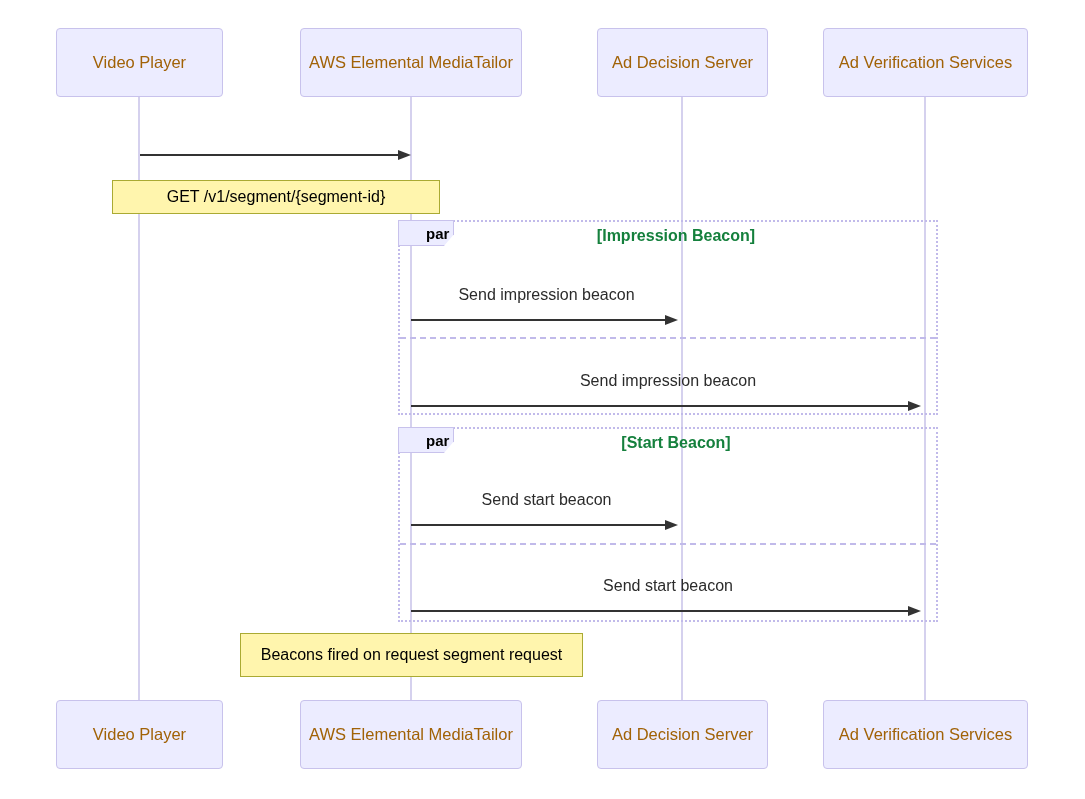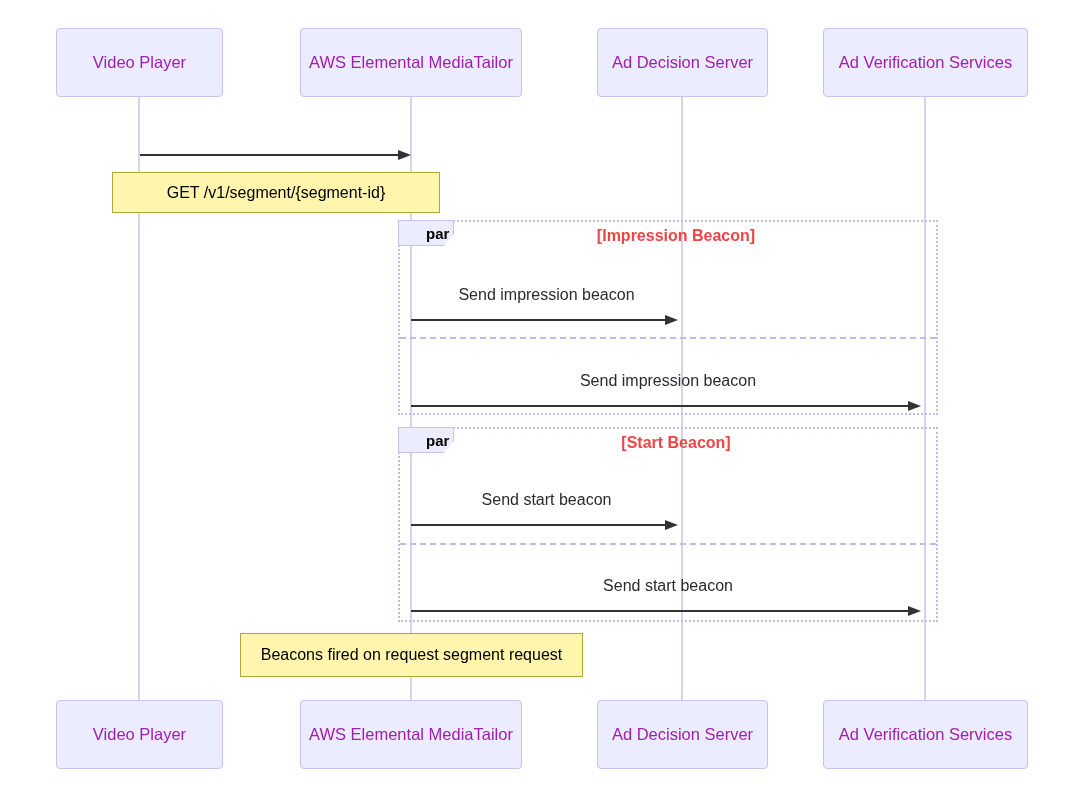--- a/index.html
+++ b/index.html
@@ -24,21 +24,21 @@
     position: absolute;
     height: 69px;
     background: #ECECFF;
     border: 1px solid #c8c2ec;
     border-radius: 4px;
     box-sizing: border-box;
     display: flex;
     align-items: center;
     justify-content: center;
     font-size: 16.5px;
-    color: #a21caf;
+    color: #a16207;
     white-space: nowrap;
   }
   .msg-label {
     position: absolute;
     text-align: center;
     font-size: 16px;
     color: #2b2b2b;
     white-space: nowrap;
   }
   .msg-line {
@@ -89,21 +89,21 @@
     color: #000000;
   }
   .par-condition {
     position: absolute;
     left: 16px;
     right: 0;
     top: 5px;
     text-align: center;
     font-weight: 600;
     font-size: 16px;
-    color: #ef4444;
+    color: #15803d;
     white-space: nowrap;
   }
   .par-divider {
     position: absolute;
     left: 0;
     right: 0;
     height: 0;
     border-top: 2px dashed #c1baea;
   }
 </style>
@@ -126,21 +126,21 @@
   <div class="actor" style="left:597px; top:28px; width:171px">
     <span>Ad Decision Server</span>
   </div>
   <div class="actor" style="left:823px; top:28px; width:205px">
     <span>Ad Verification Services</span>
   </div>
 
   <div class="msg-line" style="left:140px; width:259px; top:154px"></div>
   <div class="msg-head" style="left:398px; top:150px"></div>
 
-  <div class="note" style="left:112px; top:172px; width:328px; height:41px">
+  <div class="note" style="left:112px; top:180px; width:328px; height:34px">
     <span>GET /v1/segment/{segment-id}</span>
   </div>
 
   <div class="par-block" style="left:398px; top:220px; width:540px; height:195px">
     <div class="par-tab">
       <span>par</span>
     </div>
     <div class="par-condition">[Impression Beacon]</div>
     <div class="par-divider" style="top:115px"></div>
   </div>

